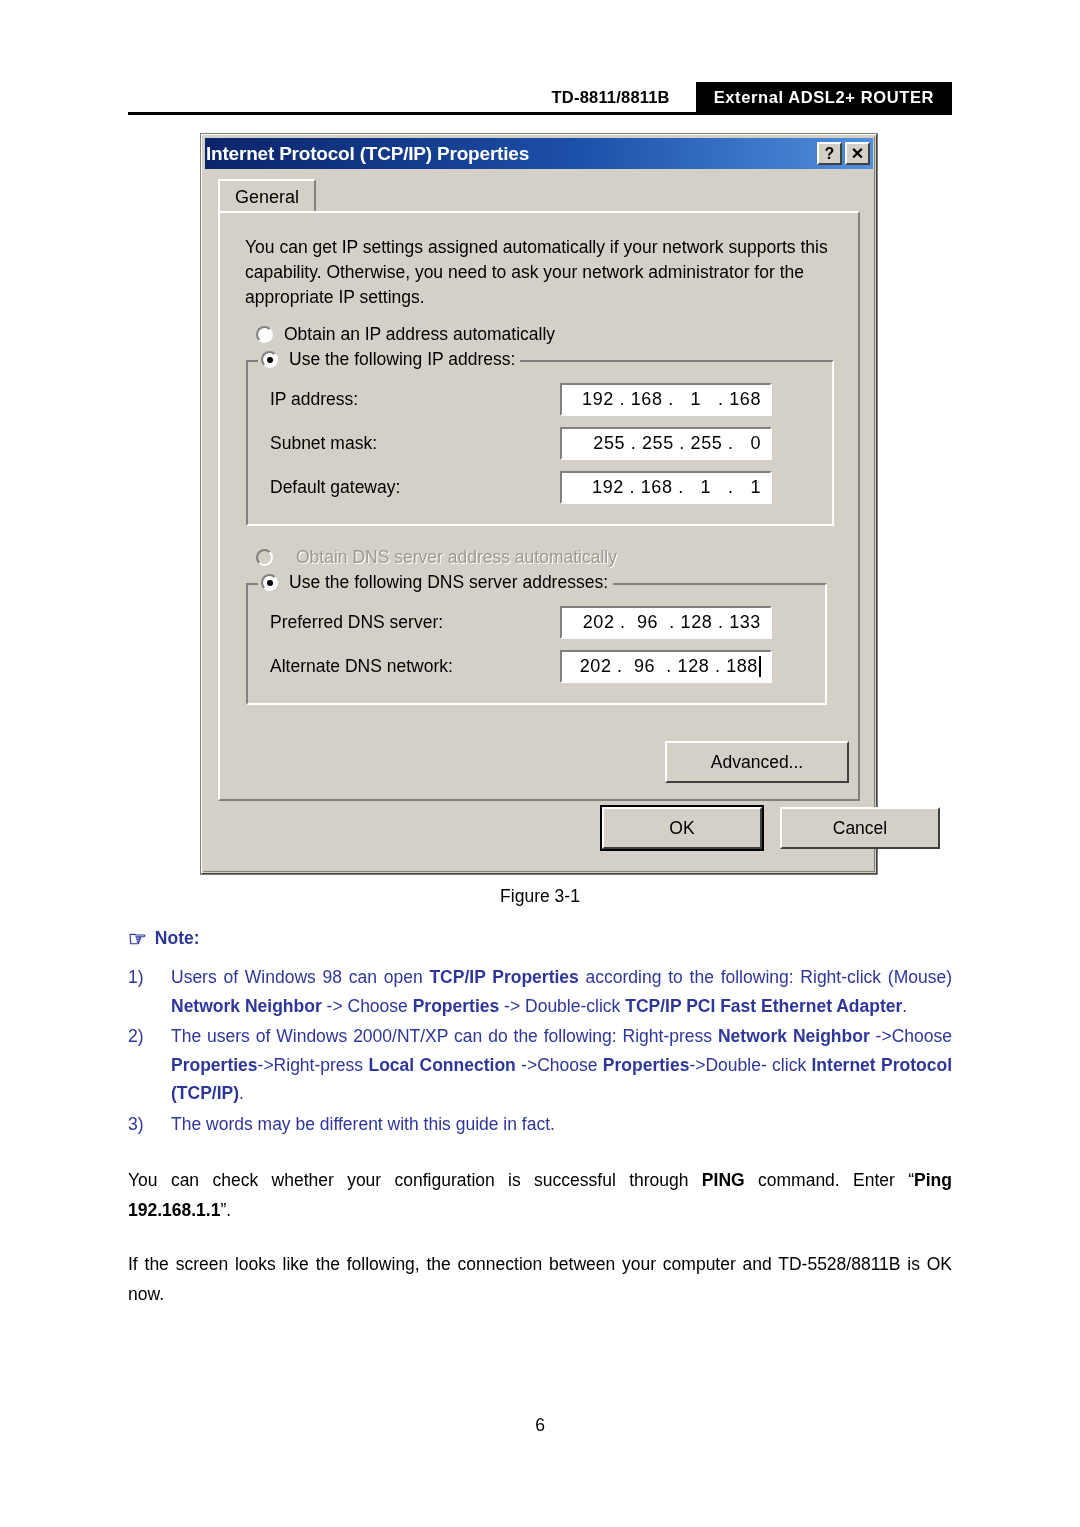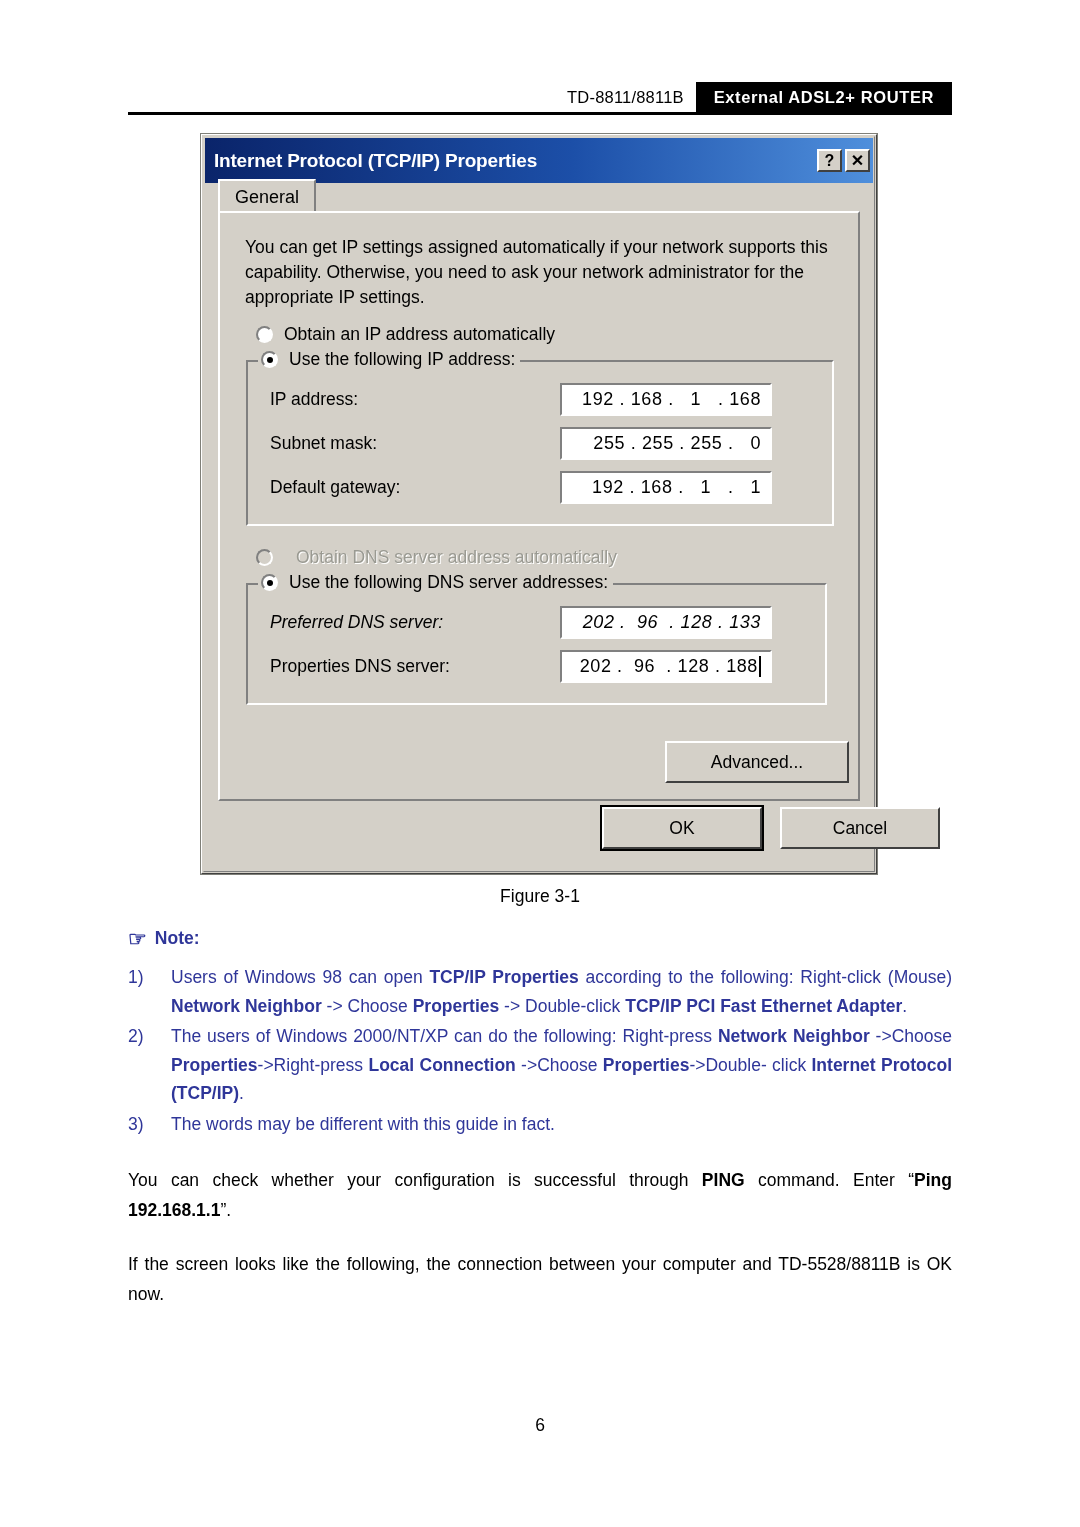--- a/index.html
+++ b/index.html
@@ -18,24 +18,24 @@
     position: absolute;
     left: 128px; top: 82px;
     width: 824px;
     height: 30px;
     display: flex;
     justify-content: flex-end;
     align-items: stretch;
   }
   .hdr-model {
     font-size: 16.5px;
-    font-weight: normal;
+    font-weight: bold;
     color: #000;
     letter-spacing: 0.2px;
-    padding: 0 12px 0 0;
+    padding: 0 26px 0 0;
     display: flex; align-items: center;
     background: #ffffff;
   }
   .hdr-product {
     background: #000000;
     color: #ffffff;
     font-size: 16.5px;
     font-weight: bold;
     letter-spacing: 0.6px;
     padding: 0 18px;
@@ -64,24 +64,24 @@
     position: absolute;
     left: 1px; top: 1px; right: 1px; bottom: 1px;
     border: 1px solid #d4d0c8;
     border-right-color: #808080;
     border-bottom-color: #808080;
     box-sizing: border-box;
   }
   .titlebar {
     position: absolute;
     left: 3px; top: 3px; right: 3px;
-    height: 45px;
+    height: 31px;
     background: linear-gradient(to right, #0a246a 0%, #1c4fa8 55%, #4f8fdc 100%);
     display: flex; align-items: center;
-    padding: 0 3px 0 9px;
+    padding: 0 3px 0 1px;
   }
   .titlebar-text {
     color: #ffffff;
     font-size: 19px;
     font-weight: bold;
     letter-spacing: -0.2px;
     flex: 1;
     white-space: nowrap;
   }
   .tb-btn {
@@ -364,27 +364,27 @@
       <span class="radio disabled"></span>
       <span class="disabled-text">Obtain DNS server address automatically</span>
     </div>
 
     <div class="groupbox" style="left:26px; top:370px; width:581px; height:122px;">
       <div class="gb-legend">
         <span class="radio checked"></span>
         <span>Use the following DNS server addresses:</span>
       </div>
 
-      <div class="field-row" style="left:22px; top:21px; width:540px;font-style:italic;">
+      <div class="field-row" style="left:22px; top:21px; width:540px;">
         <div class="field-label">Preferred DNS server:</div>
         <div class="ipbox">202 .  96  . 128 . 133</div>
       </div>
 
       <div class="field-row" style="left:22px; top:65px; width:540px;">
-        <div class="field-label">Properties DNS server:</div>
+        <div class="field-label">Alternate DNS network:</div>
         <div class="ipbox"><span>202 .  96  . 128 . 188</span><span class="caret"></span></div>
       </div>
     </div>
 
     <div class="btn" style="left:445px; top:528px; width:184px; height:42px;">Advanced...</div>
   </div>
 
   <div class="btn default" style="left:400px; top:672px; width:160px; height:42px;">OK</div>
   <div class="btn" style="left:578px; top:672px; width:160px; height:42px;">Cancel</div>
 </div>

